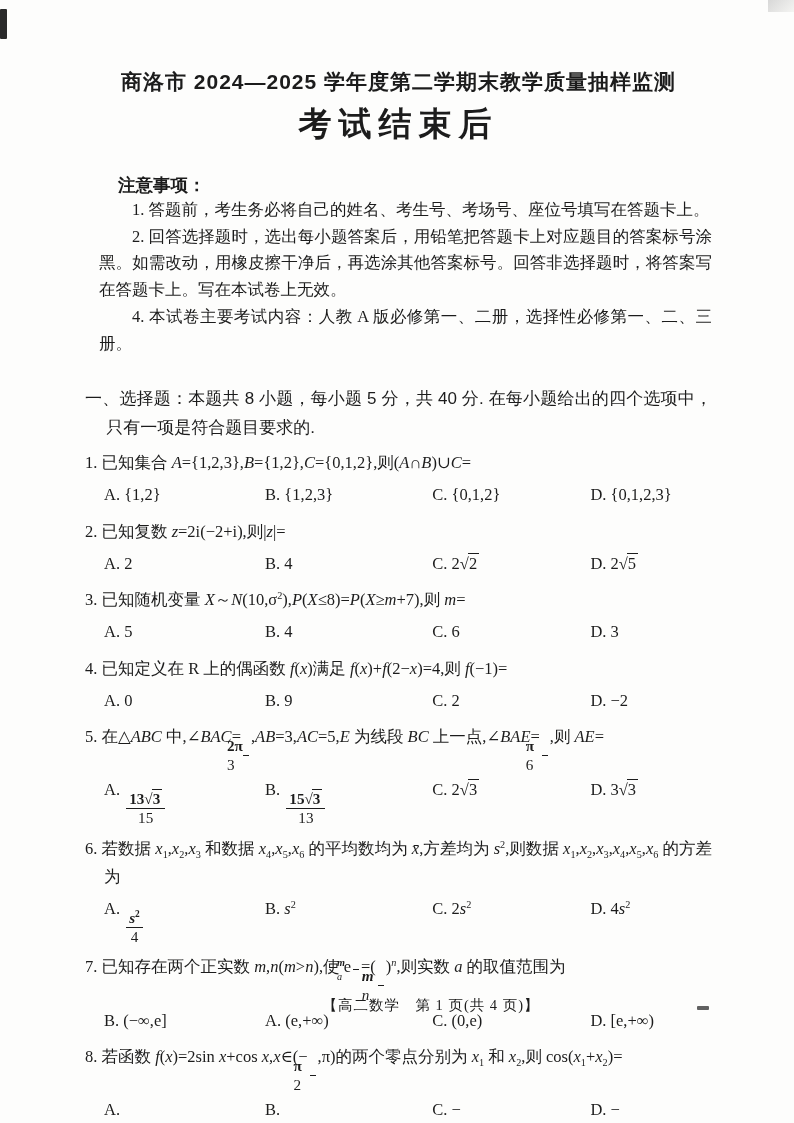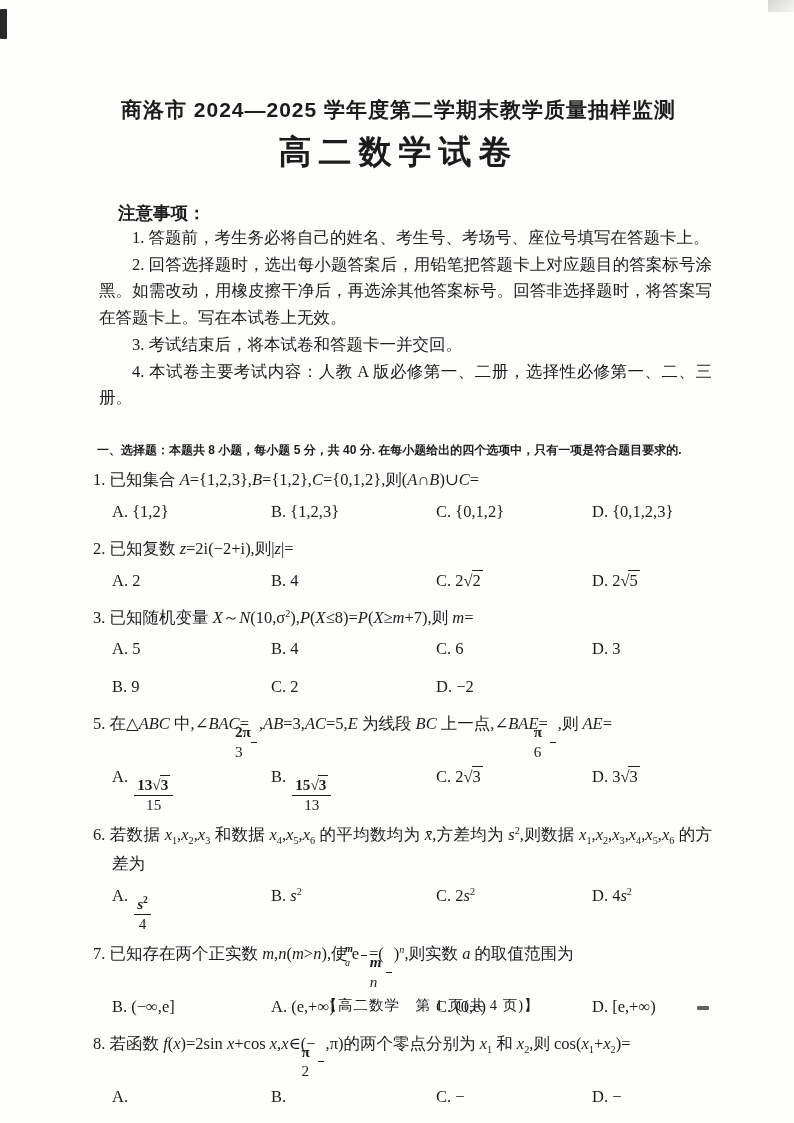--- a/index.html
+++ b/index.html
@@ -6,46 +6,45 @@
   .page{
     position:relative;
     width:794px;height:1123px;
     margin:0 auto;
     background:#fdfdfc;
     color:#1c1c1c;
     font-family:"Liberation Serif","DejaVu Serif",serif;
     font-size:16.5px;
     overflow:hidden;
     box-sizing:border-box;
-    padding:96px 82px 0 85px;
+    padding:68px 82px 0 85px;
   }
   
   .mark-tl{position:absolute;left:0;top:9px;width:7px;height:30px;background:#2a2a2a;border-radius:1px;}
   .mark-tr{position:absolute;right:0;top:0;width:26px;height:12px;background:linear-gradient(135deg,#b9b9b9,#ededea);opacity:.55;}
   .mark-br{position:absolute;left:697px;top:1006px;width:12px;height:4px;background:#3a3a3a;opacity:.8;border-radius:1px;}
 
   .header{width:100%;text-align:center;font-family:"Liberation Sans","DejaVu Sans",sans-serif;}
   .title-line1{font-size:21px;font-weight:bold;letter-spacing:1px;}
   .title-line2{font-size:33px;font-weight:bold;letter-spacing:7px;margin-top:6px;}
 
   .notice{margin-top:26px;margin-left:14px;}
   .notice-title{font-family:Liberation Sans, sans-serif;font-weight:bold;font-size:17.5px;margin-left:19px;}
   .notice-item{margin:0;text-indent:2em;text-align:justify;line-height:1.62;}
 
   .section-heading{
     margin-top:28px;
     font-family:"Liberation Sans","DejaVu Sans",sans-serif;
-    font-weight:bold;font-size:12px;line-height:1.7;
+    font-weight:normal;font-size:17px;line-height:1.7;
     padding-left:1.25em;text-indent:-1.25em;
     text-align:justify;
-    margin-left:12px;
   }
 
   .questions{margin-top:6px;}
-  .question{margin:0 0 2px 8px;}
+  .question{margin:0 0 2px 0;}
   .stem{margin:6px 0 2px 0;line-height:1.75;padding-left:1.15em;text-indent:-1.15em;text-align:justify;}
   .options{display:grid;grid-template-columns:26.5% 27.5% 26% 20%;padding-left:1.15em;margin:2px 0 8px 0;line-height:1.8;}
   .opt{white-space:nowrap;}
 
   i{font-family:"Liberation Serif","DejaVu Serif",serif;}
 
   
   sup{font-size:.62em;vertical-align:super;line-height:0;}
   sub{font-size:.62em;vertical-align:sub;line-height:0;}
   .frac{display:inline-flex;flex-direction:column;align-items:center;vertical-align:-0.55em;line-height:1.08;font-size:.92em;margin:0 2px;}
@@ -65,28 +64,27 @@
 </head>
 <body>
 
 <div class="page">
   <span class="mark-tl"></span>
   <span class="mark-tr"></span>
   <span class="mark-br"></span>
 
   <div class="header">
     <div class="title-line1">商洛市 2024—2025 学年度第二学期末教学质量抽样监测</div>
-    <div class="title-line2">高二数学试卷</div>
+    <div class="title-line2">考试结束后</div>
   </div>
 
   <div class="notice">
     <div class="notice-title">注意事项：</div>
     <p class="notice-item">1. 答题前，考生务必将自己的姓名、考生号、考场号、座位号填写在答题卡上。</p>
     <p class="notice-item">2. 回答选择题时，选出每小题答案后，用铅笔把答题卡上对应题目的答案标号涂黑。如需改动，用橡皮擦干净后，再选涂其他答案标号。回答非选择题时，将答案写在答题卡上。写在本试卷上无效。</p>
-    <p class="notice-item">3. 考试结束后，将本试卷和答题卡一并交回。</p>
     <p class="notice-item">4. 本试卷主要考试内容：人教 A 版必修第一、二册，选择性必修第一、二、三册。</p>
   </div>
 
   <div class="section-heading">一、选择题：本题共 8 小题，每小题 5 分，共 40 分. 在每小题给出的四个选项中，只有一项是符合题目要求的.</div>
 
   <div class="questions">
 
     <div class="question">
       <p class="stem">1. 已知集合 <i>A</i>={1,2,3},<i>B</i>={1,2},<i>C</i>={0,1,2},则(<i>A</i>∩<i>B</i>)∪<i>C</i>=</p>
       <div class="options">
@@ -111,21 +109,23 @@
       <p class="stem">3. 已知随机变量 <i>X</i>～<i>N</i>(10,σ<sup>2</sup>),<i>P</i>(<i>X</i>≤8)=<i>P</i>(<i>X</i>≥<i>m</i>+7),则 <i>m</i>=</p>
       <div class="options">
         <span class="opt">A. 5</span>
         <span class="opt">B. 4</span>
         <span class="opt">C. 6</span>
         <span class="opt">D. 3</span>
       </div>
     </div>
 
     <div class="question">
+      <p class="stem">4. 已知定义在 R 上的偶函数 <i>f</i>(<i>x</i>)满足 <i>f</i>(<i>x</i>)+<i>f</i>(2−<i>x</i>)=4,则 <i>f</i>(−1)=</p>
       <div class="options">
+        <span class="opt">A. 0</span>
         <span class="opt">B. 9</span>
         <span class="opt">C. 2</span>
         <span class="opt">D. −2</span>
       </div>
     </div>
 
     <div class="question">
       <p class="stem">5. 在△<i>ABC</i> 中,∠<i>BAC</i>=<span class="frac">
             <span class="fn">2π</span>
             <span class="fd">3</span>

